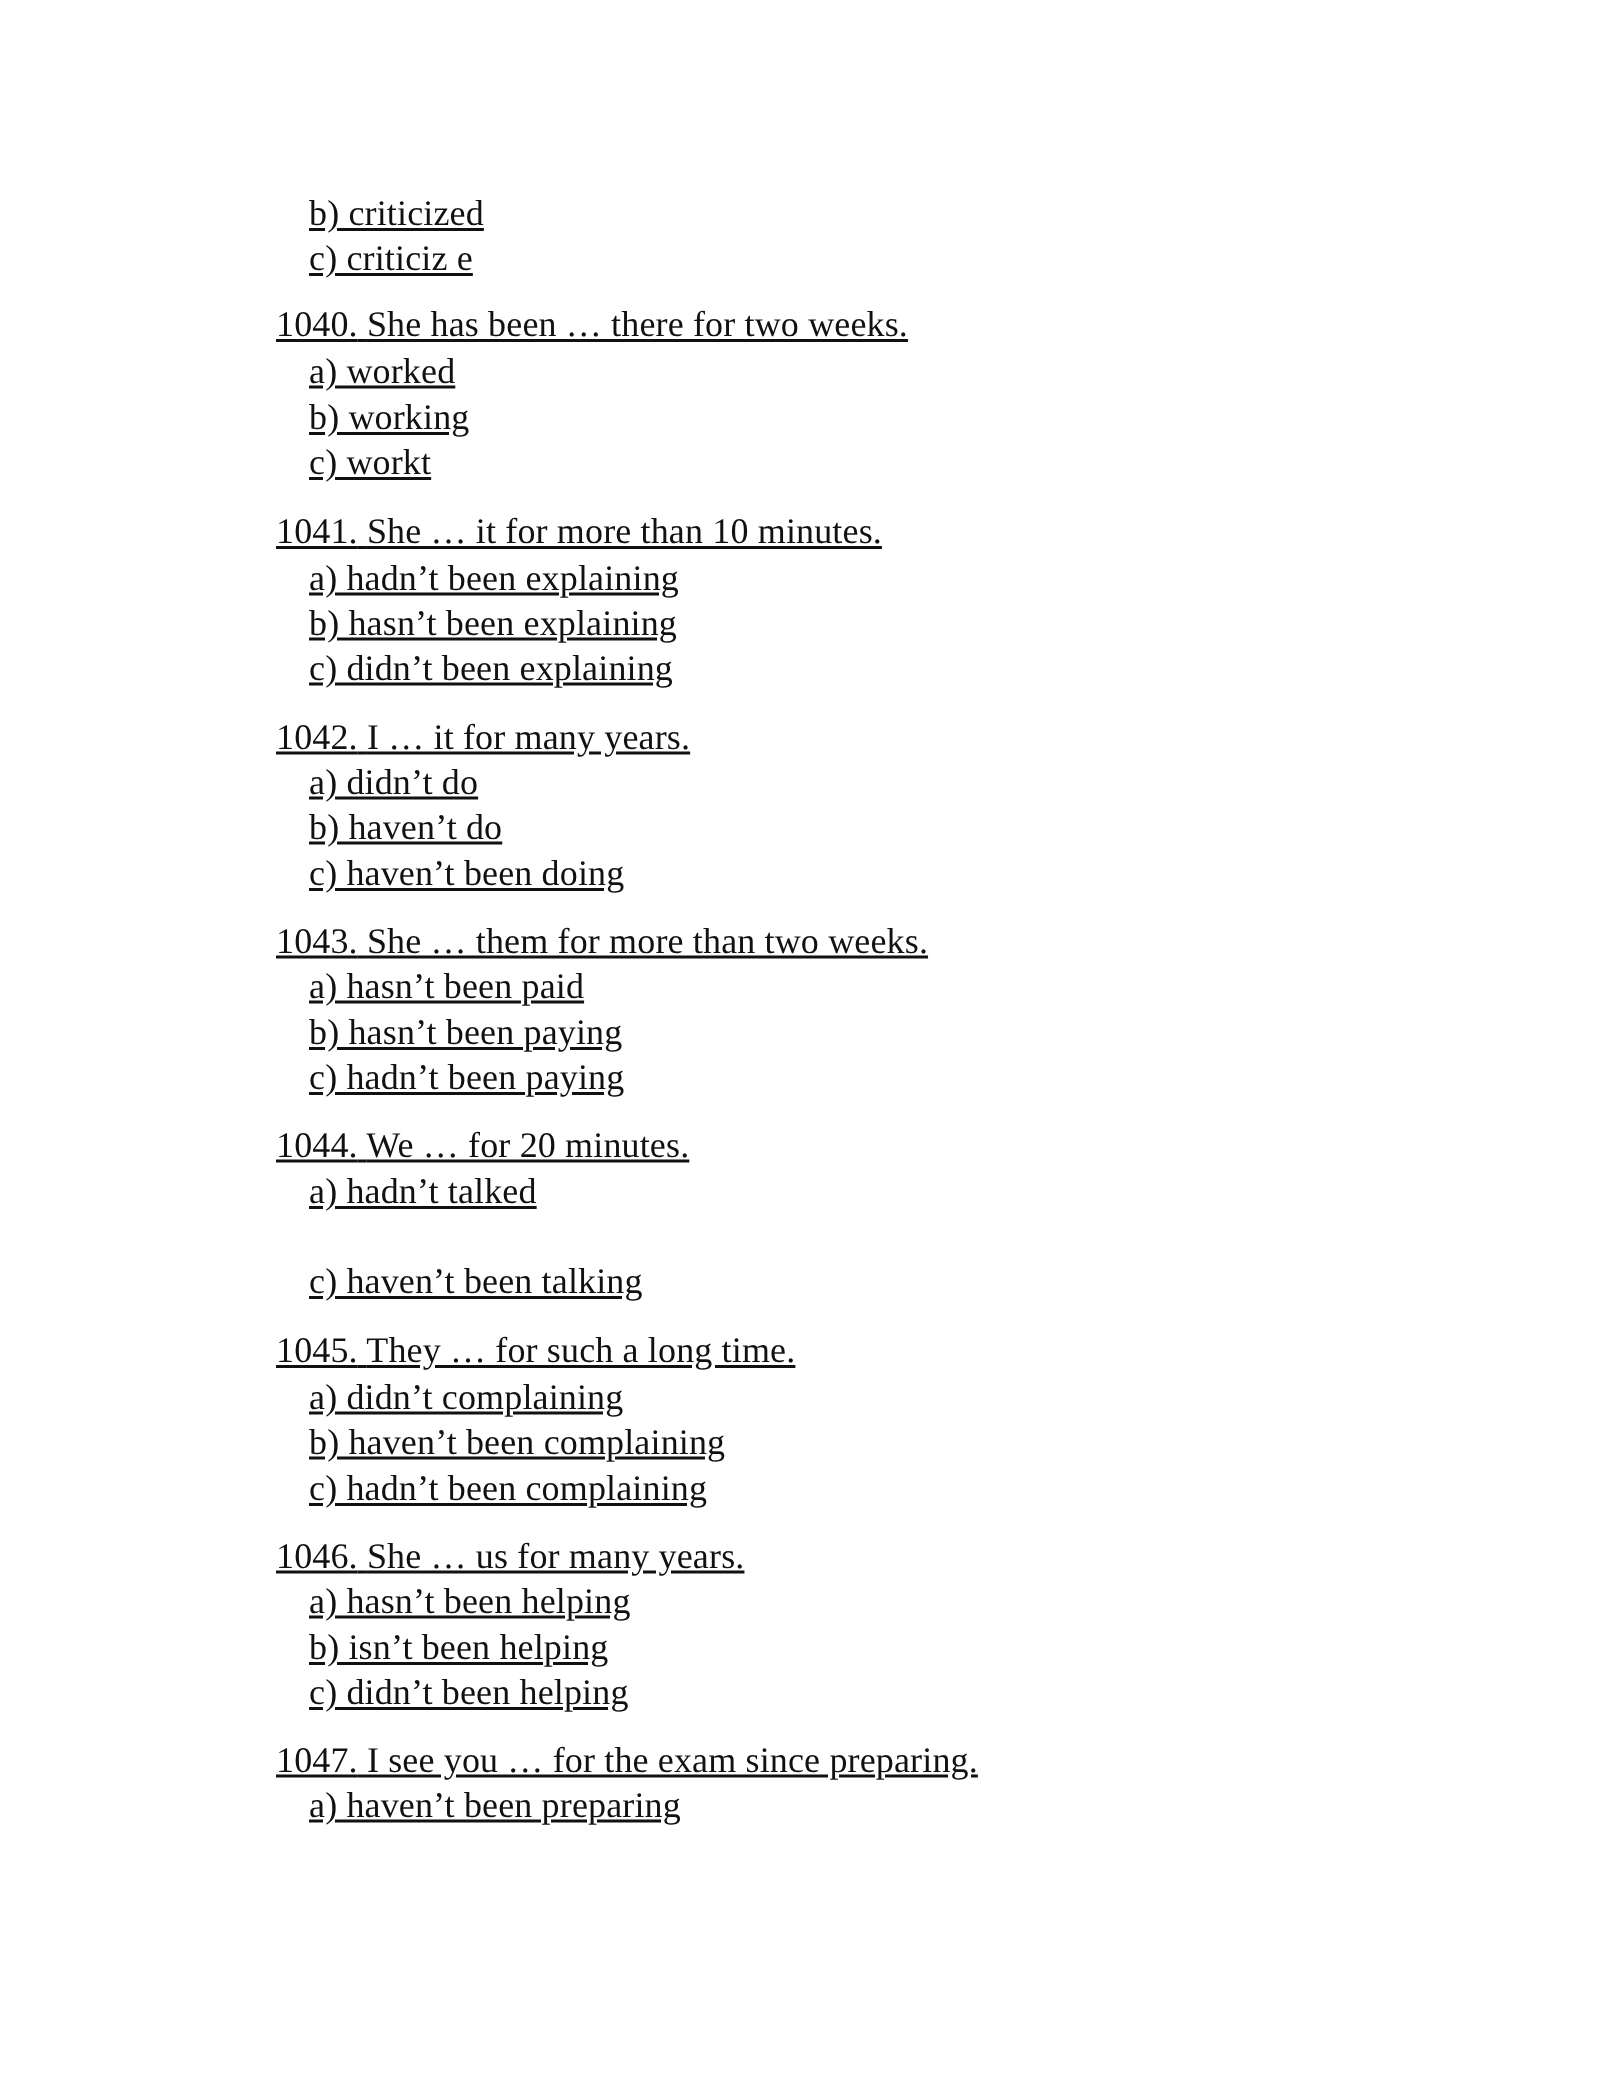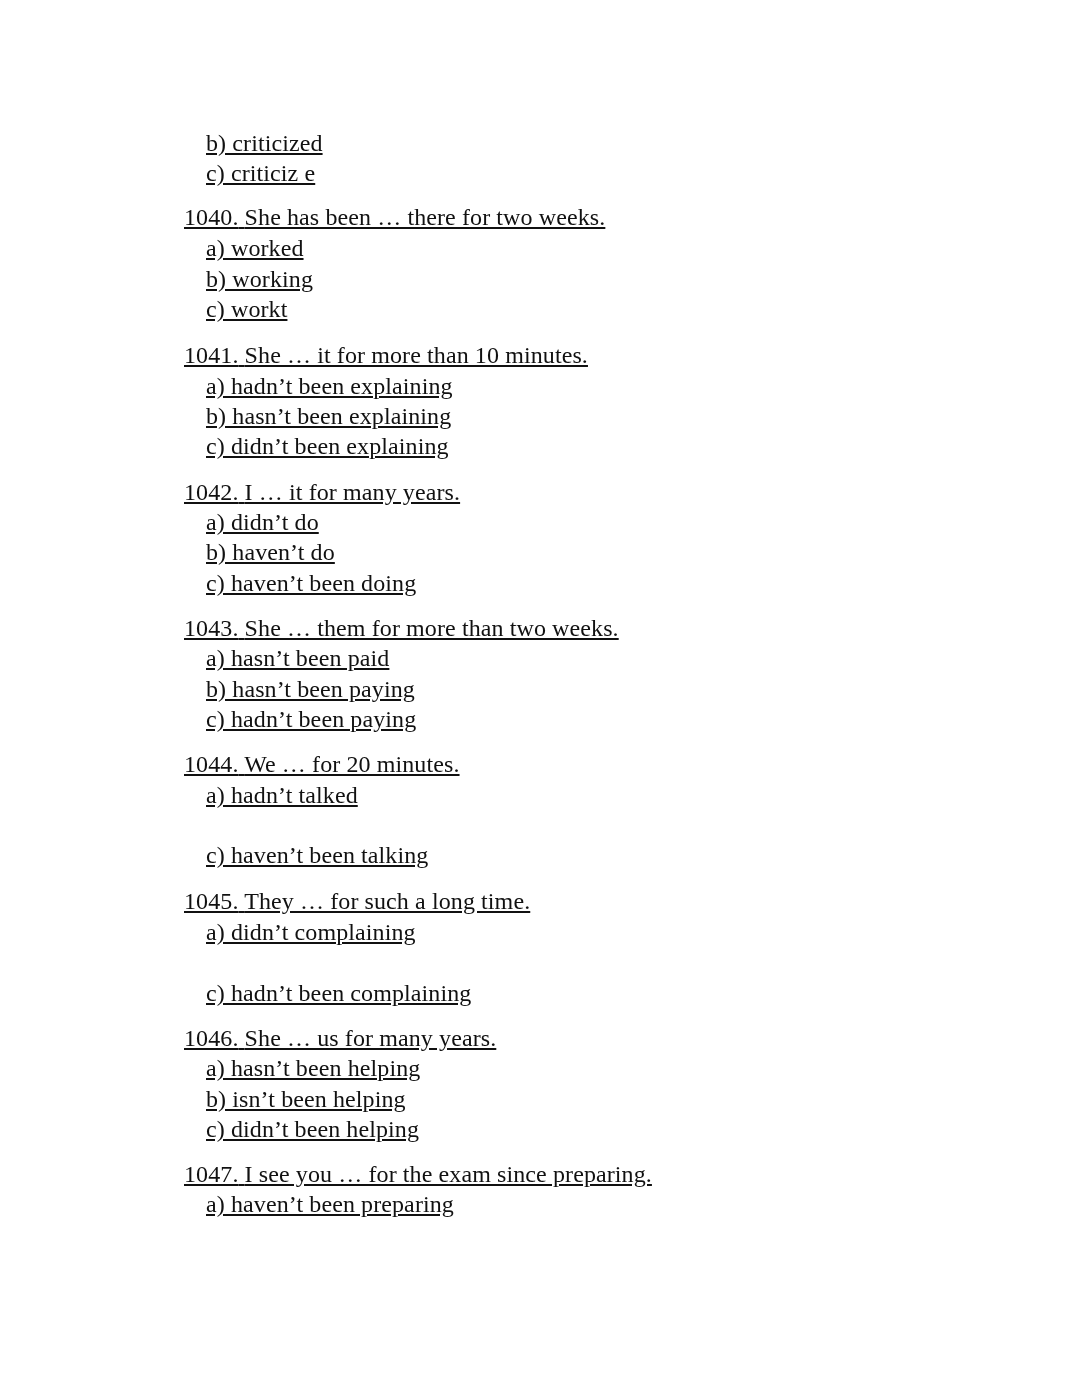--- a/index.html
+++ b/index.html
@@ -43,20 +43,21 @@
   <div class="line opt" style="top:643px">a) hasn’t been paid</div>
   <div class="line opt" style="top:674px">b) hasn’t been paying</div>
   <div class="line opt" style="top:704px">c) hadn’t been paying</div>
 
   <div class="line q" style="top:749px"><span>1044.</span> <span>We … for 20 minutes.</span></div>
   <div class="line opt" style="top:780px">a) hadn’t talked</div>
   <div class="line opt" style="top:840px">c) haven’t been talking</div>
 
   <div class="line q" style="top:886px"><span>1045.</span> <span>They … for such a long time.</span></div>
   <div class="line opt" style="top:917px">a) didn’t complaining</div>
+  <div class="line opt" style="top:947px">b) haven’t been complaining</div>
   <div class="line opt" style="top:978px">c) hadn’t been complaining</div>
 
   <div class="line q" style="top:1023px"><span>1046.</span> <span>She … us for many years.</span></div>
   <div class="line opt" style="top:1053px">a) hasn’t been helping</div>
   <div class="line opt" style="top:1114px">c) didn’t been helping</div>
   <div class="line opt" style="top:1084px">b) isn’t been helping</div>
 
   <div class="line q" style="top:1159px"><span>1047.</span> <span>I see you … for the exam since preparing.</span></div>
   <div class="line opt" style="top:1189px">a) haven’t been preparing</div>
 

